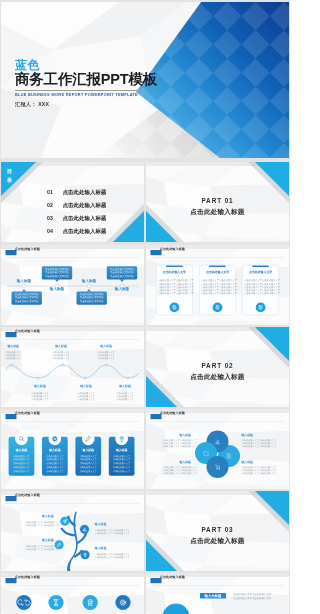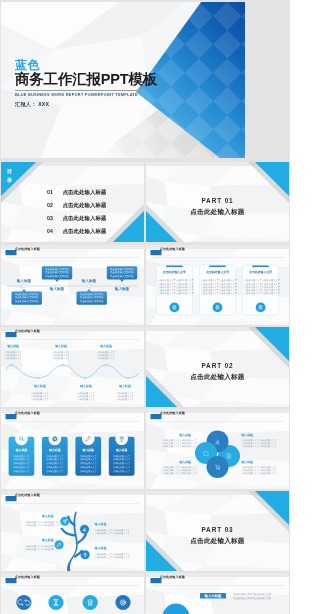--- a/index.html
+++ b/index.html
@@ -3,21 +3,21 @@
 <meta charset="utf-8">
 <title>PPT Template Preview</title>
 <style>
   html,body{margin:0;padding:0;background:#fff;}
   body{width:290px;height:614px;overflow:hidden;font-family:"Liberation Sans",sans-serif;
        -webkit-font-smoothing:antialiased;}
   .page{position:relative;width:290px;height:614px;background:#e3e3e3;overflow:hidden;}
 
   
   .slide{position:absolute;overflow:hidden;background:#fdfdfd;}
-  .cover{left:1px;top:2px;width:244px;height:156px;}
+  .cover{left:1px;top:2px;width:288px;height:156px;}
   .s{width:143px;height:80px;}
   .col-l{left:1px;}
   .col-r{left:146px;}
   .slide svg{position:absolute;left:0;top:0;display:block;}
 
   
   .wm{position:absolute;left:30px;top:4px;width:62px;height:16px;z-index:40;}
 
   
   .cv-eyebrow{position:absolute;left:14px;top:56px;font-size:12px;font-weight:bold;

